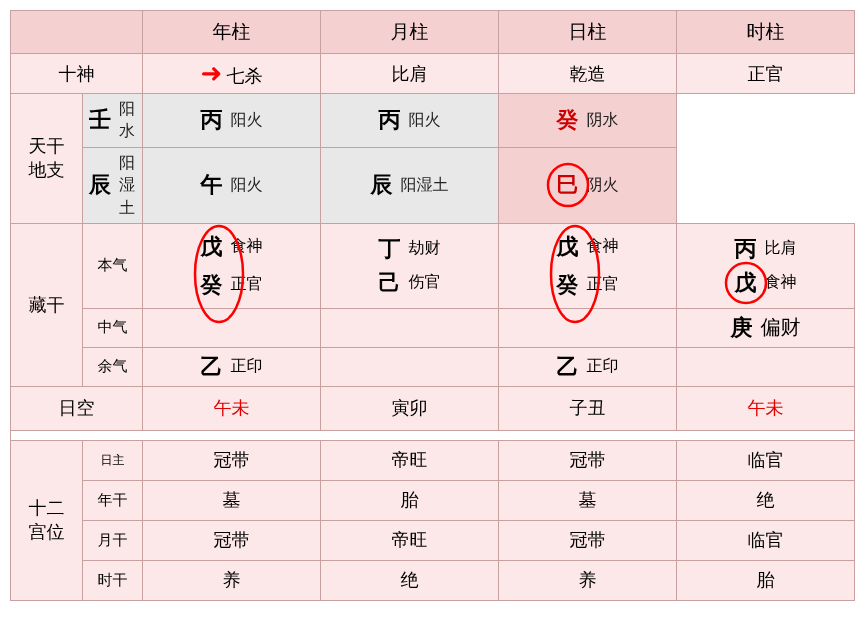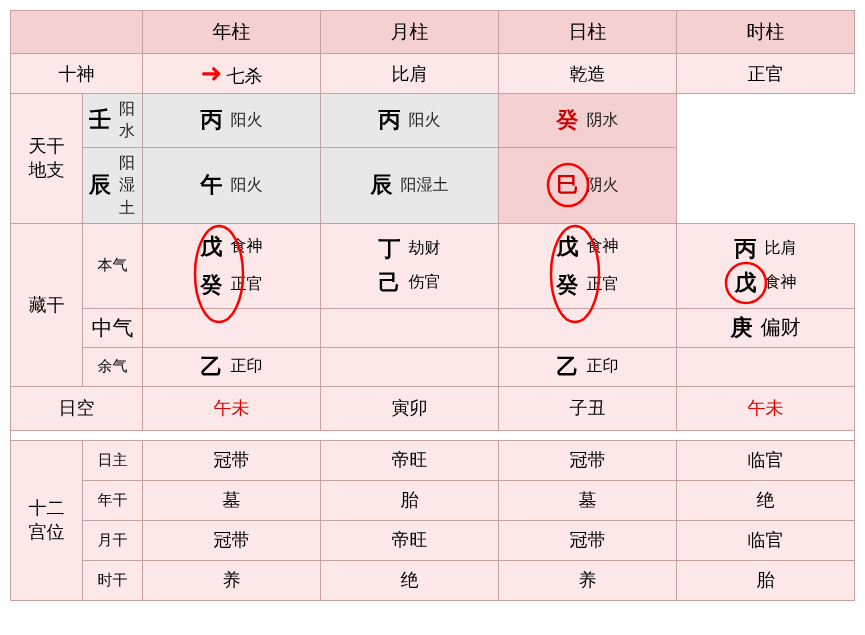--- a/index.html
+++ b/index.html
@@ -247,21 +247,21 @@
                 <ellipse cx="22" cy="22" rx="20" ry="20" fill="none" stroke="red" stroke-width="2.5"></ellipse>
               </svg>
             </span>
             <span style="font-size:16px;">食神</span>
           </div>
         </div>
       </td>
     </tr>
 
     <tr class="zanggan-row">
-      <td class="sublabel-col" style="background:#fce8e8;font-size:21px;">中气</td>
+      <td class="sublabel-col" style="background:#fce8e8;font-size:15px;">中气</td>
       <td>
         
       </td>
       <td></td>
       <td></td>
       <td>
         <div style="display:flex;gap:8px;align-items:center;justify-content:center;">
           <span class="big-char">庚</span>
           <span style="font-size:20px;">偏财</span>
         </div>
@@ -294,21 +294,21 @@
       <td class="red-text" style="font-size:18px;">午未</td>
     </tr>
 
     <tr>
       <td colspan="6" style="height:10px;background:#fff;border:none;border-left:1px solid #c8a0a0;border-right:1px solid #c8a0a0;"></td>
     </tr>
 
     <tr class="shierrow">
       <td class="label-col" rowspan="4" style="background:#fce8e8;white-space:pre-line;">十二
 宫位</td>
-      <td class="sublabel-col" style="background:#fce8e8;font-size:15px;">日主</td>
+      <td class="sublabel-col" style="background:#fce8e8;font-size:12px;">日主</td>
       <td>冠带</td>
       <td>帝旺</td>
       <td>冠带</td>
       <td>临官</td>
     </tr>
     <tr class="shierrow">
       <td class="sublabel-col" style="background:#fce8e8;font-size:15px;">年干</td>
       <td>墓</td>
       <td>胎</td>
       <td>墓</td>

